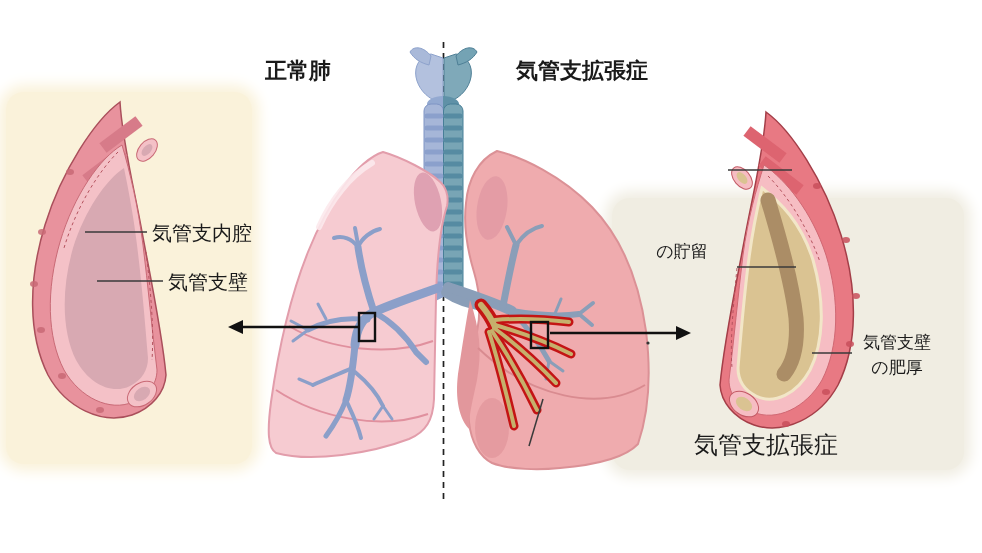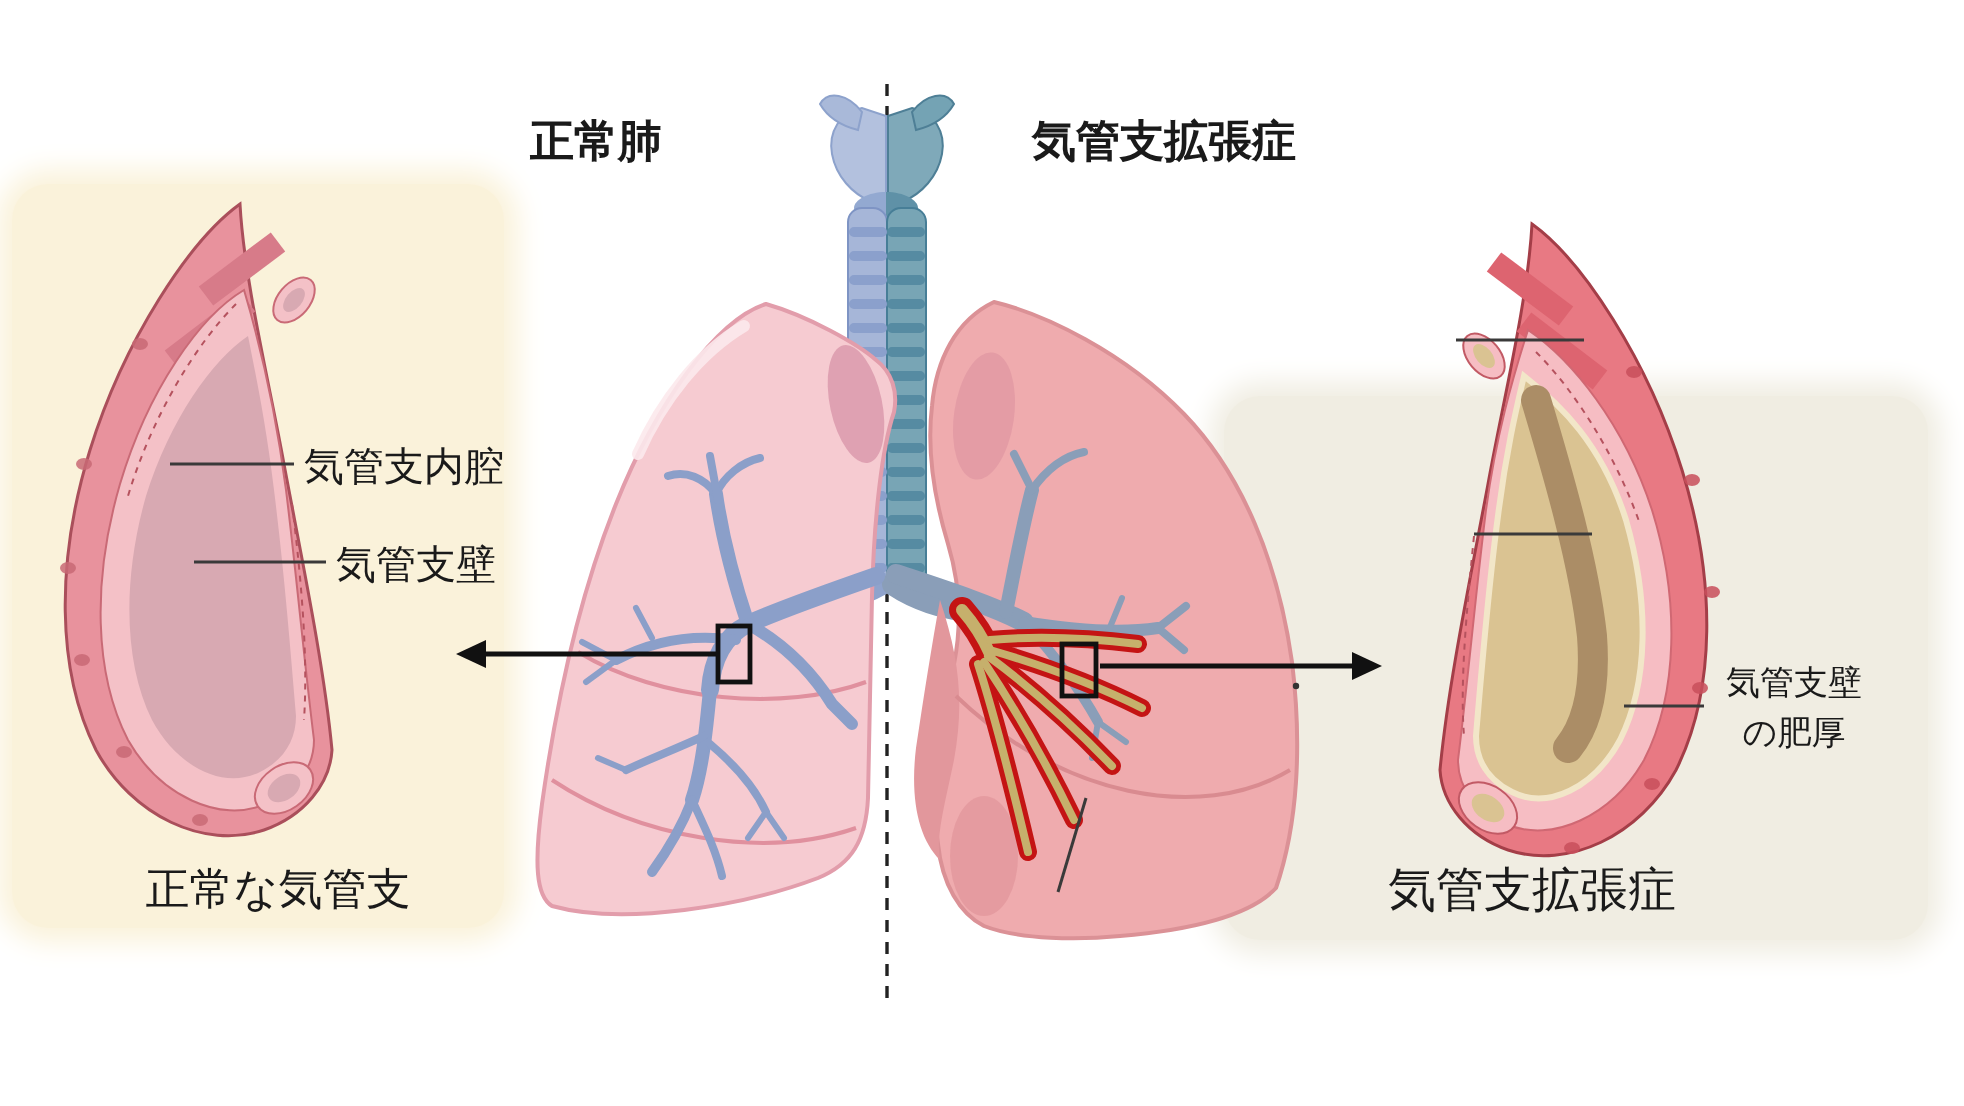--- a/index.html
+++ b/index.html
@@ -200,23 +200,23 @@
       <line x1="812" y1="353" x2="852" y2="353"></line>
       <line x1="543" y1="399" x2="529" y2="446"></line>
     </g>
   </svg>
 
   <div class="lbl title left">正常肺</div>
   <div class="lbl title right">気管支拡張症</div>
 
   <div class="lbl small lumen">気管支内腔</div>
   <div class="lbl small wall">気管支壁</div>
-  <div class="caption normal">正常な気管支</div>
 
   <div class="block secretion">
+    <div>の貯留</div>
   </div>
   <div class="block thickening">
     <div>気管支壁</div>
     <div>の肥厚</div>
   </div>
   <div class="caption disease">気管支拡張症</div>
 
 
 </div>
 

